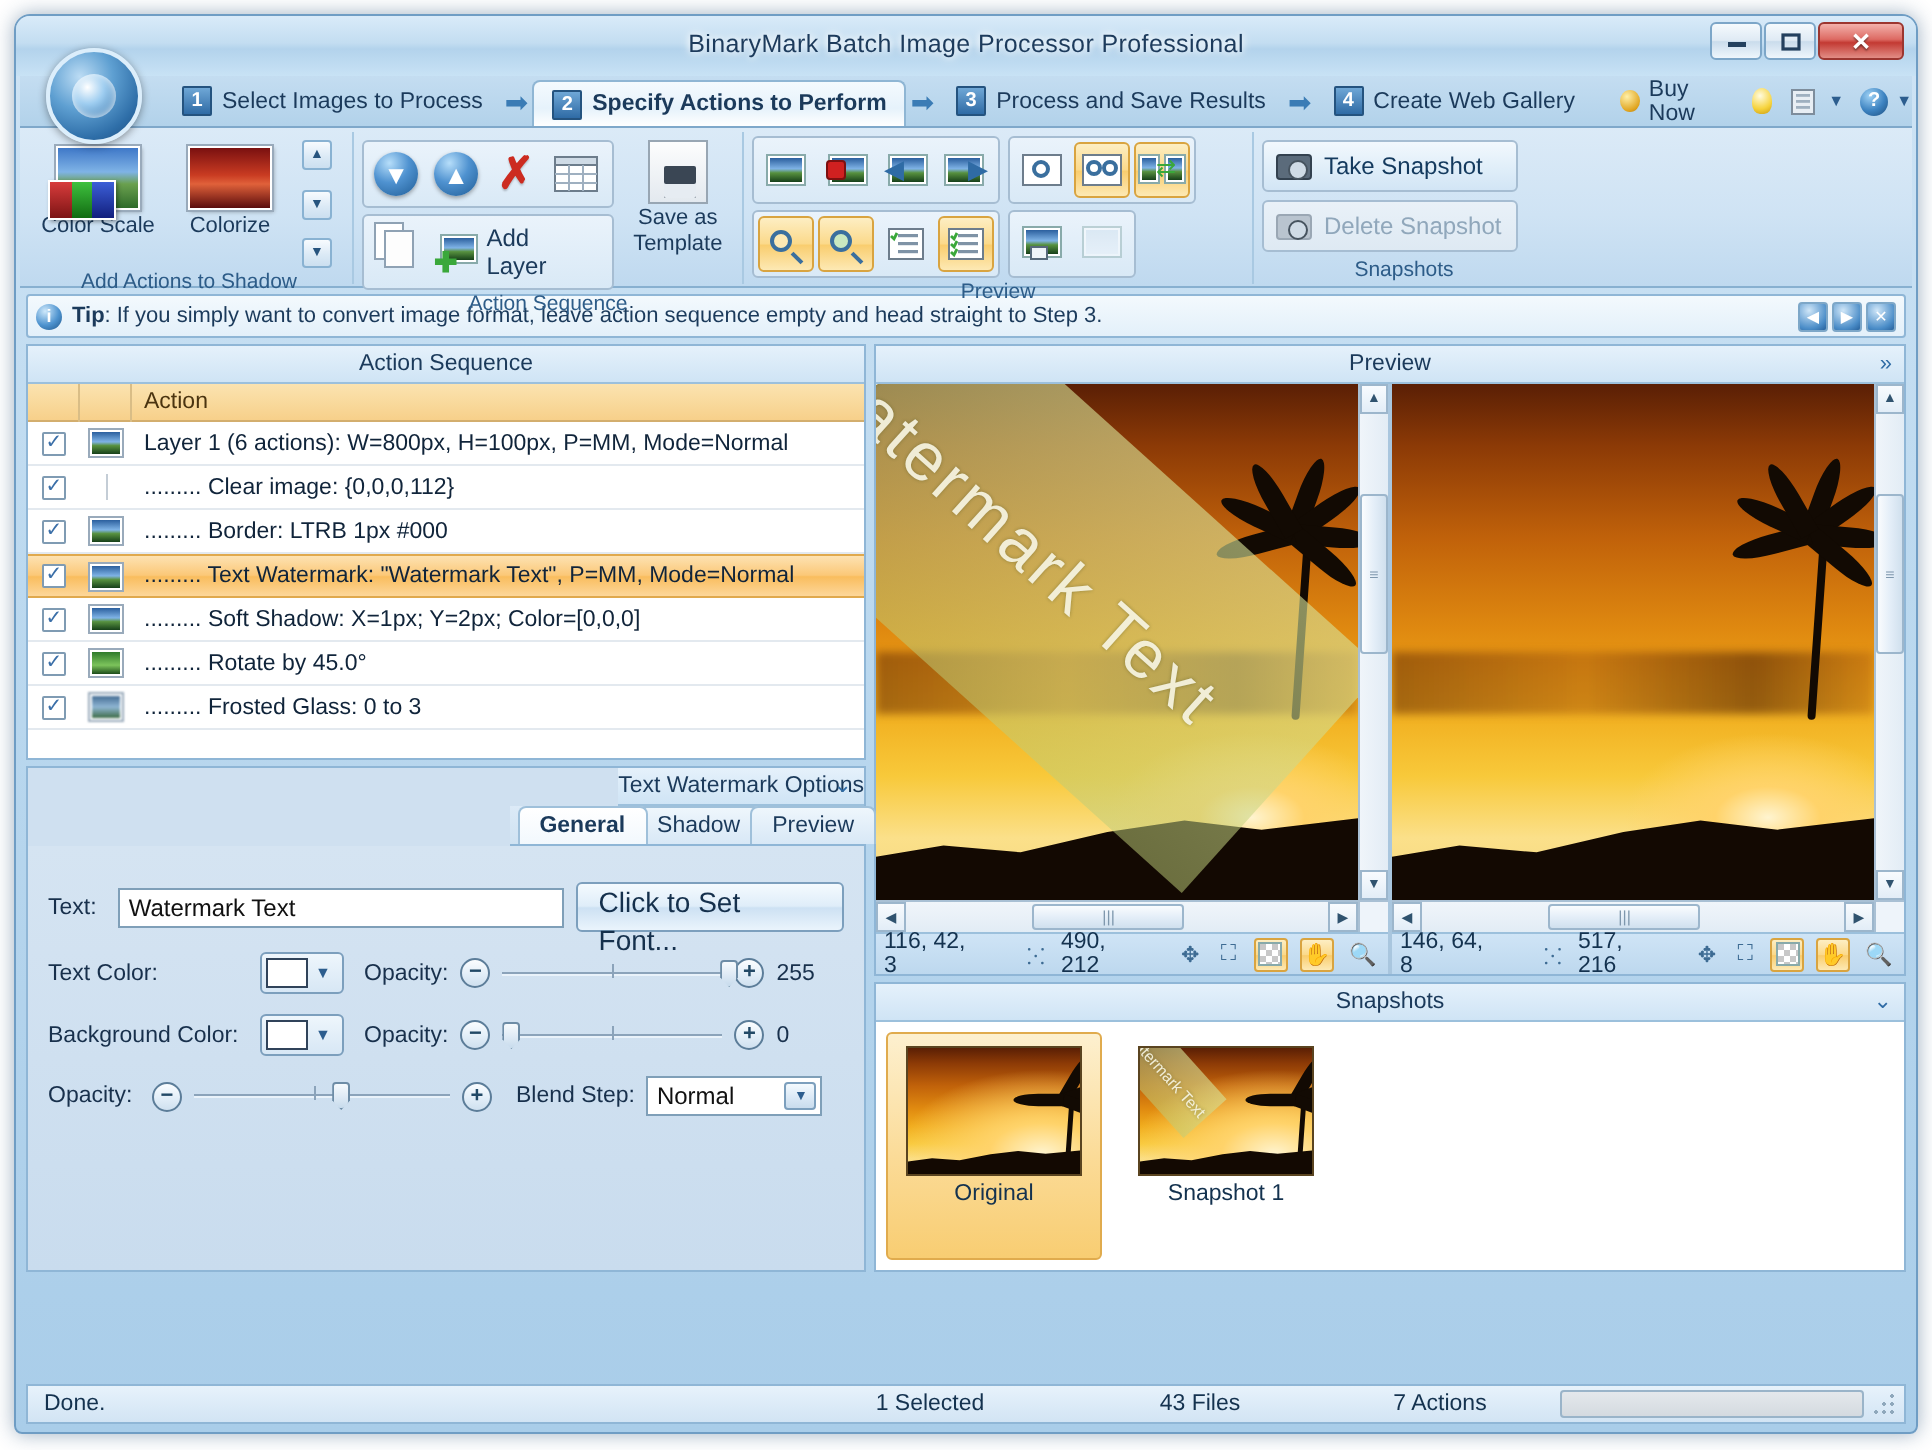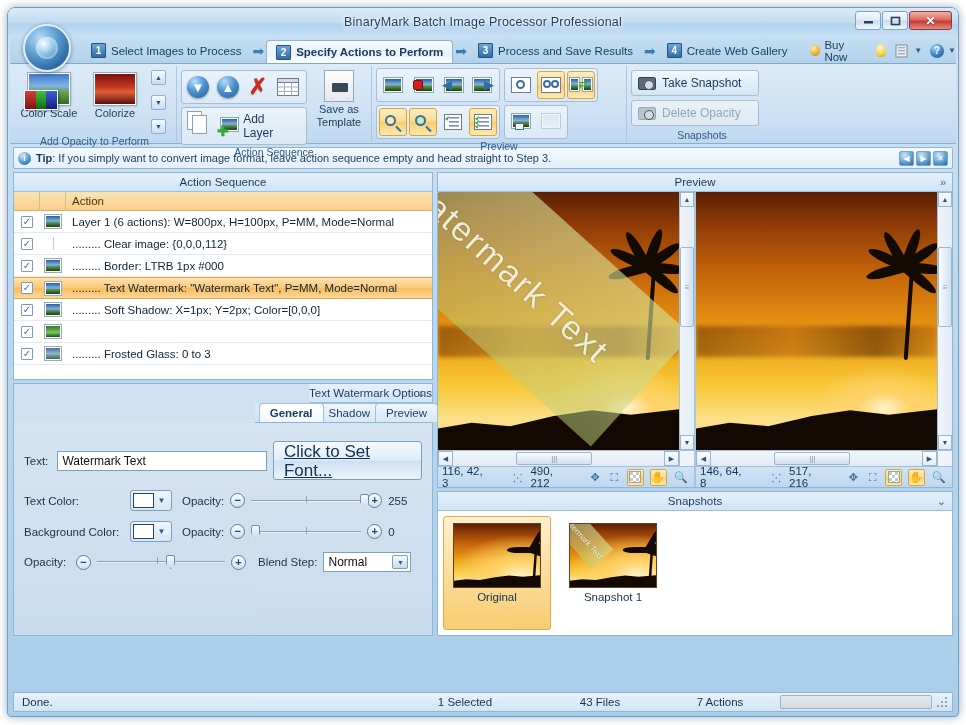--- a/index.html
+++ b/index.html
@@ -320,23 +320,23 @@
     font-weight:bold; z-index:3;
   }
   .optbody { flex:1; background: linear-gradient(180deg,#d5e4f2 0%, #c9dcee 100%); padding: 18px 10px 6px 10px; }
   .frow { display:flex; align-items:center; margin-bottom:10px; gap:6px; }
   .flabel { color:#18304c; font-size:11.5px; }
   .tinput {
     height:20px; border:1px solid #7f9fb8; background:#fff;
     padding:0 4px; font-size:12px; color:#111; line-height:18px;
   }
   .btn3d {
-    height:39px; padding:0 10px; border:1px solid #7c9fbd; border-radius:3px;
+    height:25px; padding:0 10px; border:1px solid #7c9fbd; border-radius:3px;
     background: linear-gradient(180deg,#f4fafe 0%,#dfedf9 48%,#cde1f3 52%,#eaf4fc 100%);
-    color:#15304c; font-size:17px; line-height:19px;text-decoration:underline;
+    color:#15304c; font-size:14px; line-height:19px;
   }
   .colorbox {
     width:42px; height:21px; border:1px solid #7c9fbd; border-radius:3px;
     background: linear-gradient(180deg,#eef6fc,#d7e7f5);
     display:flex;align-items:center; padding:2px;
   }
   .colorbox .sw { width:21px;height:15px;background:#fff;border:1px solid #30435a;}
   .colorbox .cv { flex:1; text-align:center; color:#2c5d8e; font-size:8px; }
   .slider { position:relative; height:16px; display:flex; align-items:center; }
   .strack { position:absolute; left:0; right:0; top:7px; height:2px; border-top:1px solid #8ba3ba; border-bottom:1px solid #e9f2fa;}
@@ -583,21 +583,21 @@
           <div class="bigbtn">
             <div class="thumb red"></div>
             <span>Colorize</span>
           </div>
           <div class="spinner">
             <div class="spbtn">▲</div>
             <div class="spbtn">▼</div>
             <div class="spbtn">▼</div>
           </div>
         </div>
-        <div class="rlabel">Add Opacity to Perform</div>
+        <div class="rlabel">Add Actions to Shadow</div>
       </div>
 
       <div class="rgroup" style="width:195px">
         <div class="rbody" style="flex-direction:row; gap:4px;">
           <div style="display:flex;flex-direction:column;gap:3px;padding-top:2px;">
             <div class="ibox">
               <div class="iconbtn">
                 <span class="circblue">▼</span>
               </div>
               <div class="iconbtn">
@@ -746,21 +746,21 @@
       </div>
 
       <div class="rgroup" style="width:150px">
         <div class="rbody" style="flex-direction:column;gap:4px;padding-top:4px;">
           <div class="snapbtn">
             <span class="camera"></span>
             <span>Take Snapshot</span>
           </div>
           <div class="snapbtn disabled">
             <span class="camera" style="background:#b9c4cf;border-color:#9aa7b4;"></span>
-            <span>Delete Opacity</span>
+            <span>Delete Snapshot</span>
           </div>
         </div>
         <div class="rlabel">Snapshots</div>
       </div>
     </div>
 
     <div id="tipbar">
       <span class="infoico">i</span>
       <span style="font-weight:bold;">Tip</span>
       <span style="margin:0 3px 0 0;">:</span>
@@ -832,20 +832,21 @@
                 </div>
               <div class="c3">......... Soft Shadow: X=1px; Y=2px; Color=[0,0,0]</div>
             </div>
             <div class="seqrow">
               <div class="c1">
                   <span class="chk">✓</span>
                 </div>
               <div class="c2">
                   <span class="rowimg green"></span>
                 </div>
+              <div class="c3">......... Rotate by 45.0°</div>
             </div>
             <div class="seqrow">
               <div class="c1">
                   <span class="chk">✓</span>
                 </div>
               <div class="c2">
                   <span class="rowimg blur"></span>
                 </div>
               <div class="c3">......... Frosted Glass: 0 to 3</div>
             </div>

